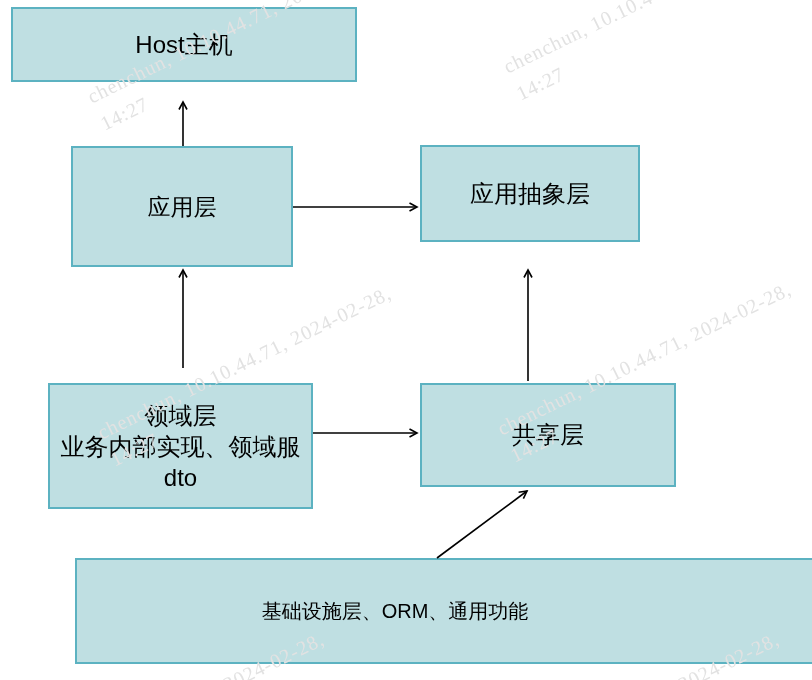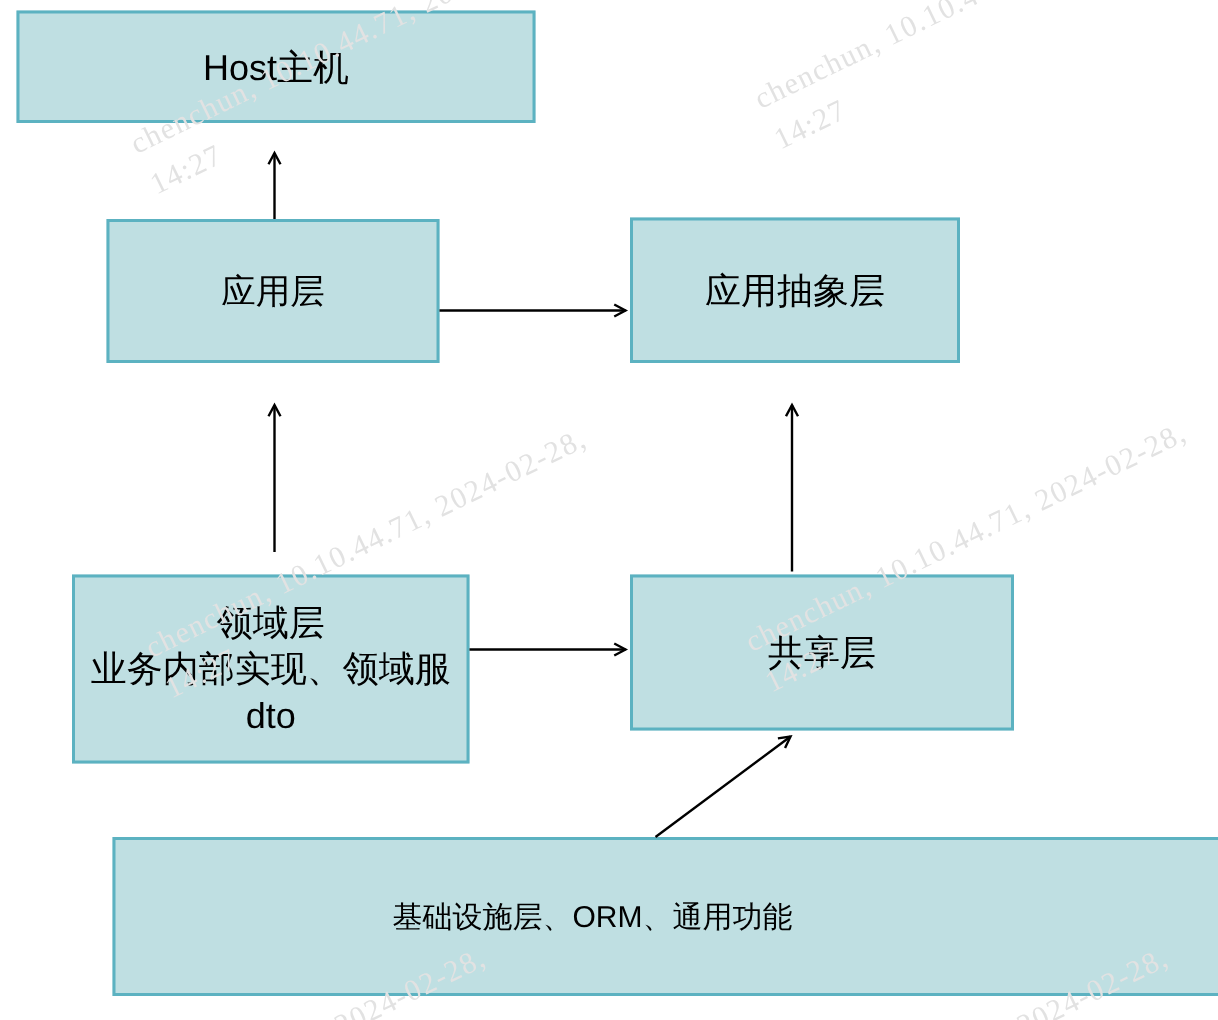--- a/index.html
+++ b/index.html
@@ -19,21 +19,21 @@
     box-sizing: border-box;
     display: flex;
     flex-direction: column;
     align-items: center;
     justify-content: center;
     text-align: center;
     z-index: 1;
   }
   .node .line { white-space: nowrap; }
   #node-host            { left: 11px;  top: 7px;   width: 346px; height: 75px;  font-size: 24px; }
-  #node-application     { left: 71px;  top: 146px; width: 222px; height: 96px; font-size: 23px; line-height: 30px; }
+  #node-application     { left: 71px;  top: 146px; width: 222px; height: 121px; font-size: 23px; line-height: 30px; }
   #node-app-abstraction { left: 420px; top: 145px; width: 220px; height: 97px; font-size: 24px; }
   #node-domain          { left: 48px;  top: 369px; width: 265px; height: 126px; font-size: 24px; line-height: 31px; margin-top: 14px; }
   #node-shared          { left: 420px; top: 383px; width: 256px; height: 104px; font-size: 24px; }
   #node-infrastructure  { left: 75px;  top: 558px; width: 812px; height: 106px; font-size: 20px; }
   #node-infrastructure .line { transform: translateX(-86px); }
 
   .wm {
     position: absolute;
     z-index: 2;
     font-family: "Liberation Serif", "DejaVu Serif", serif;

